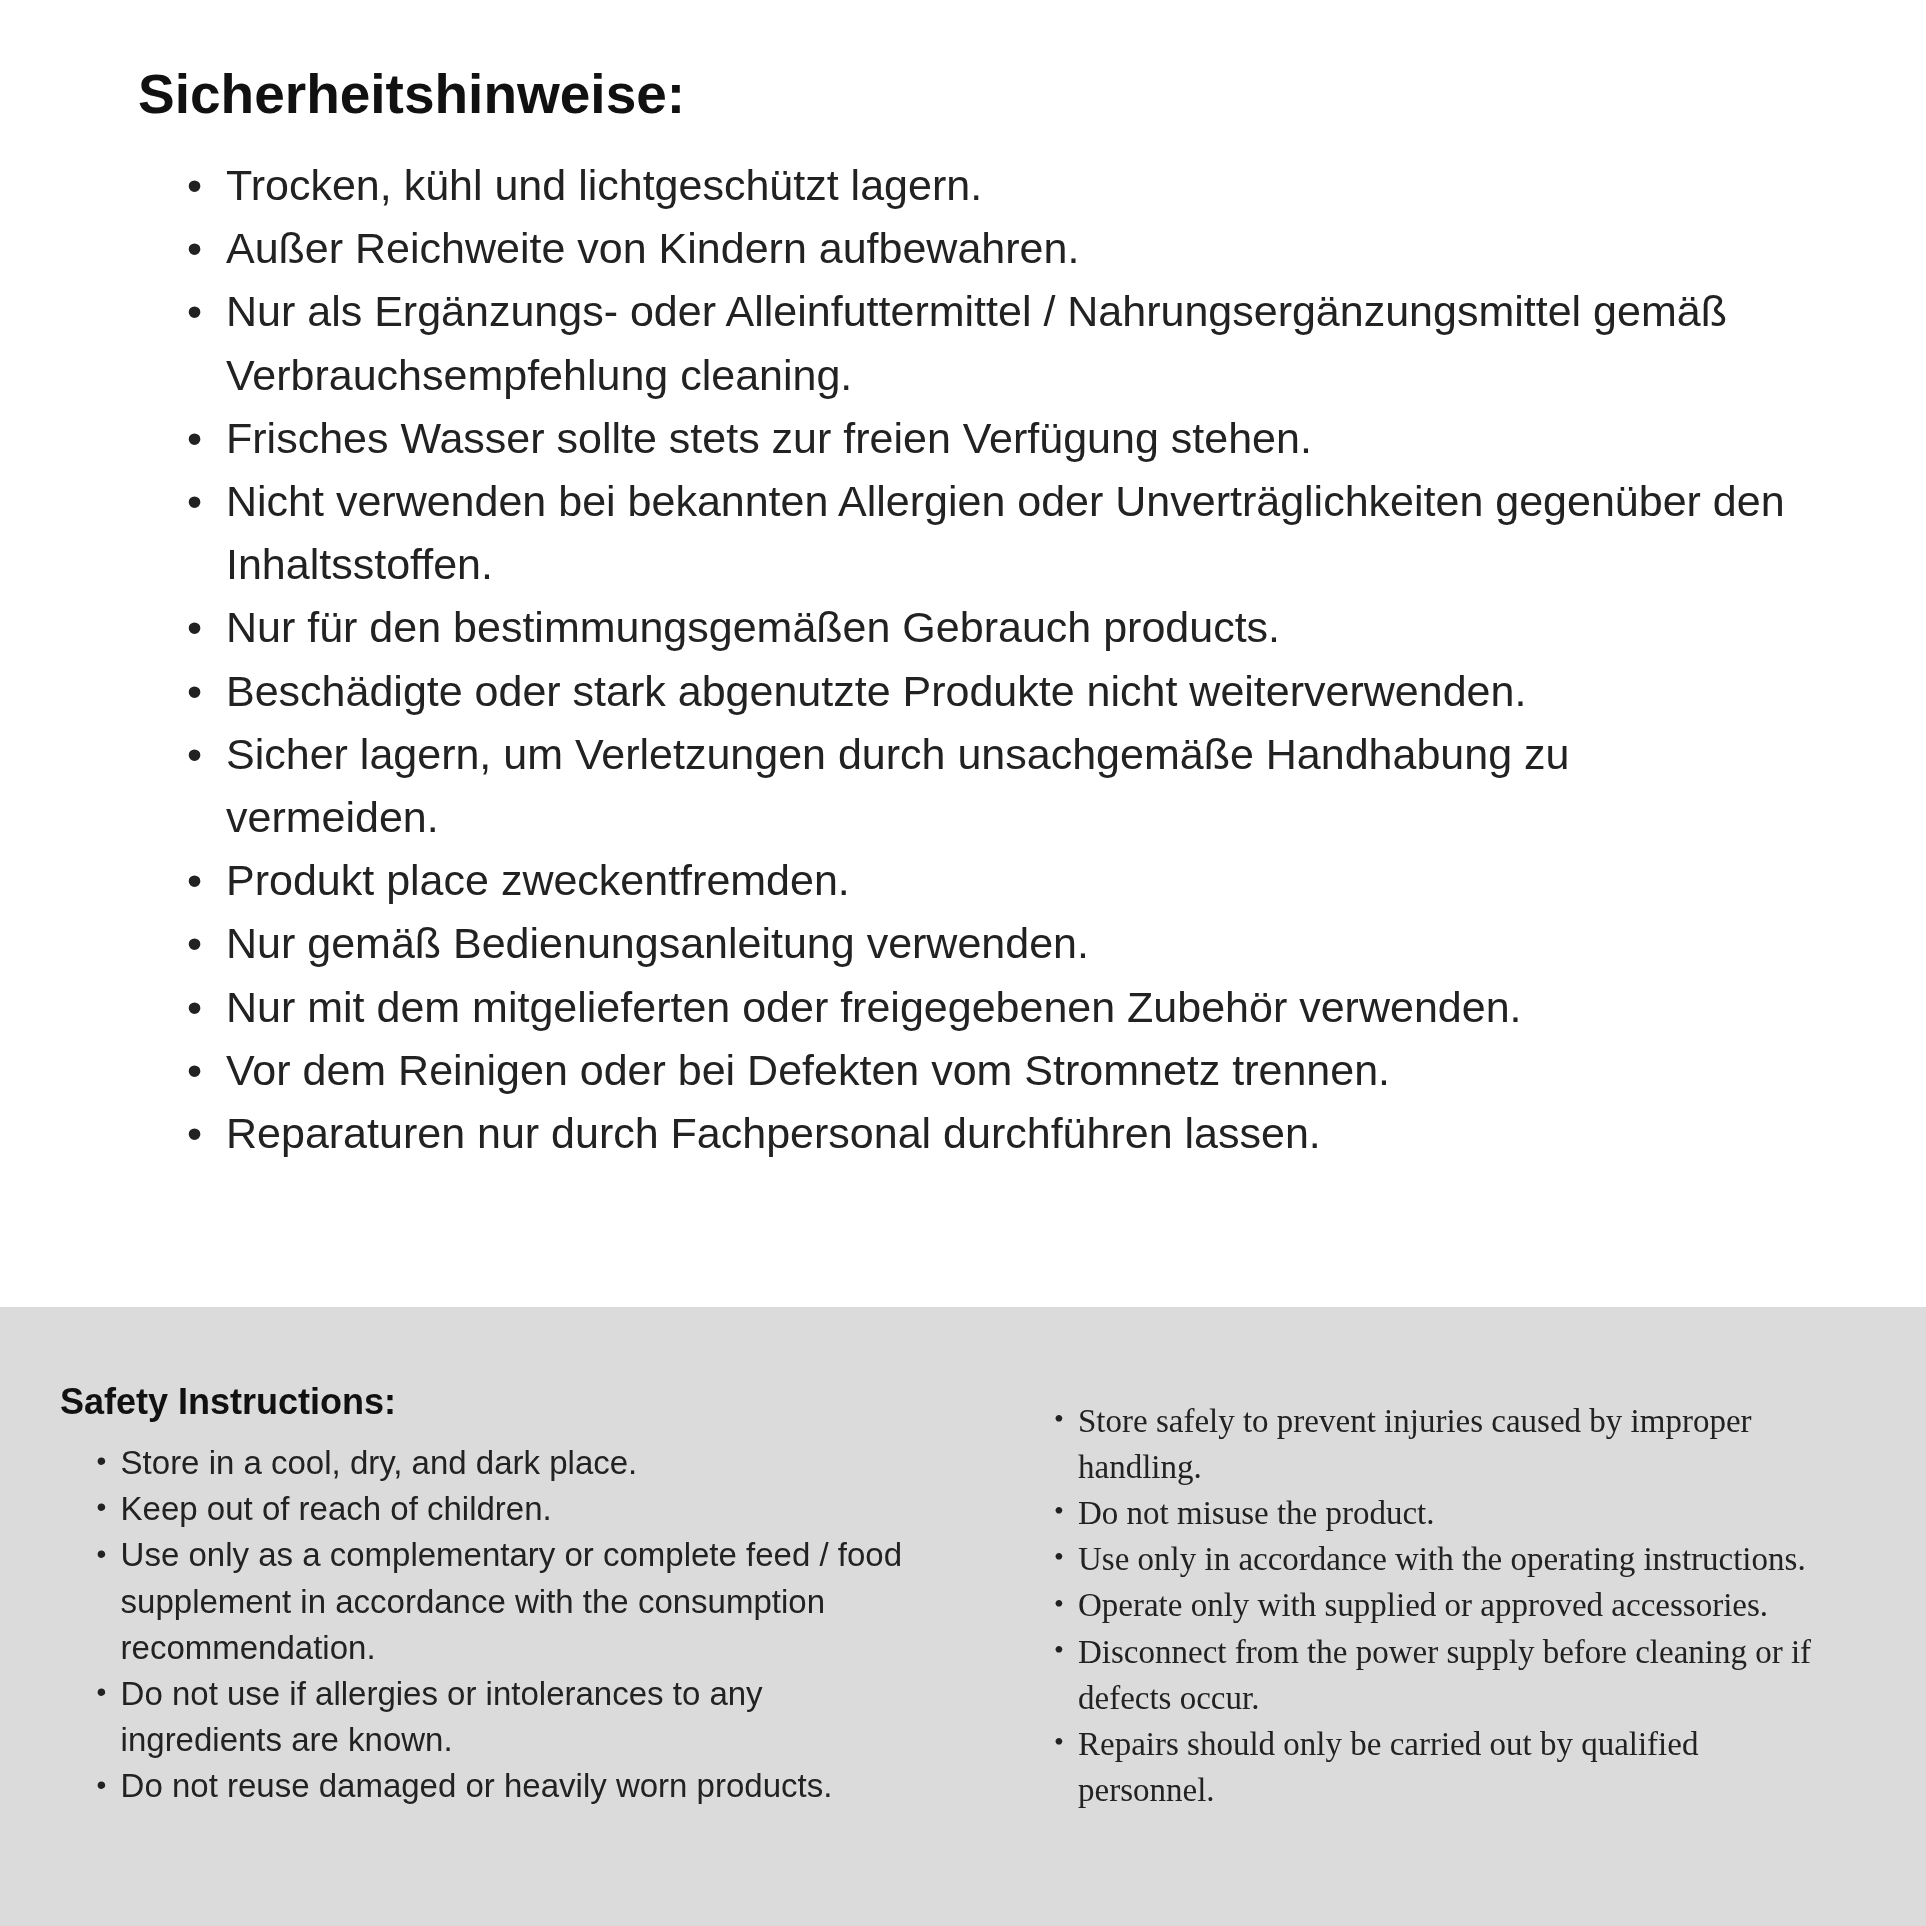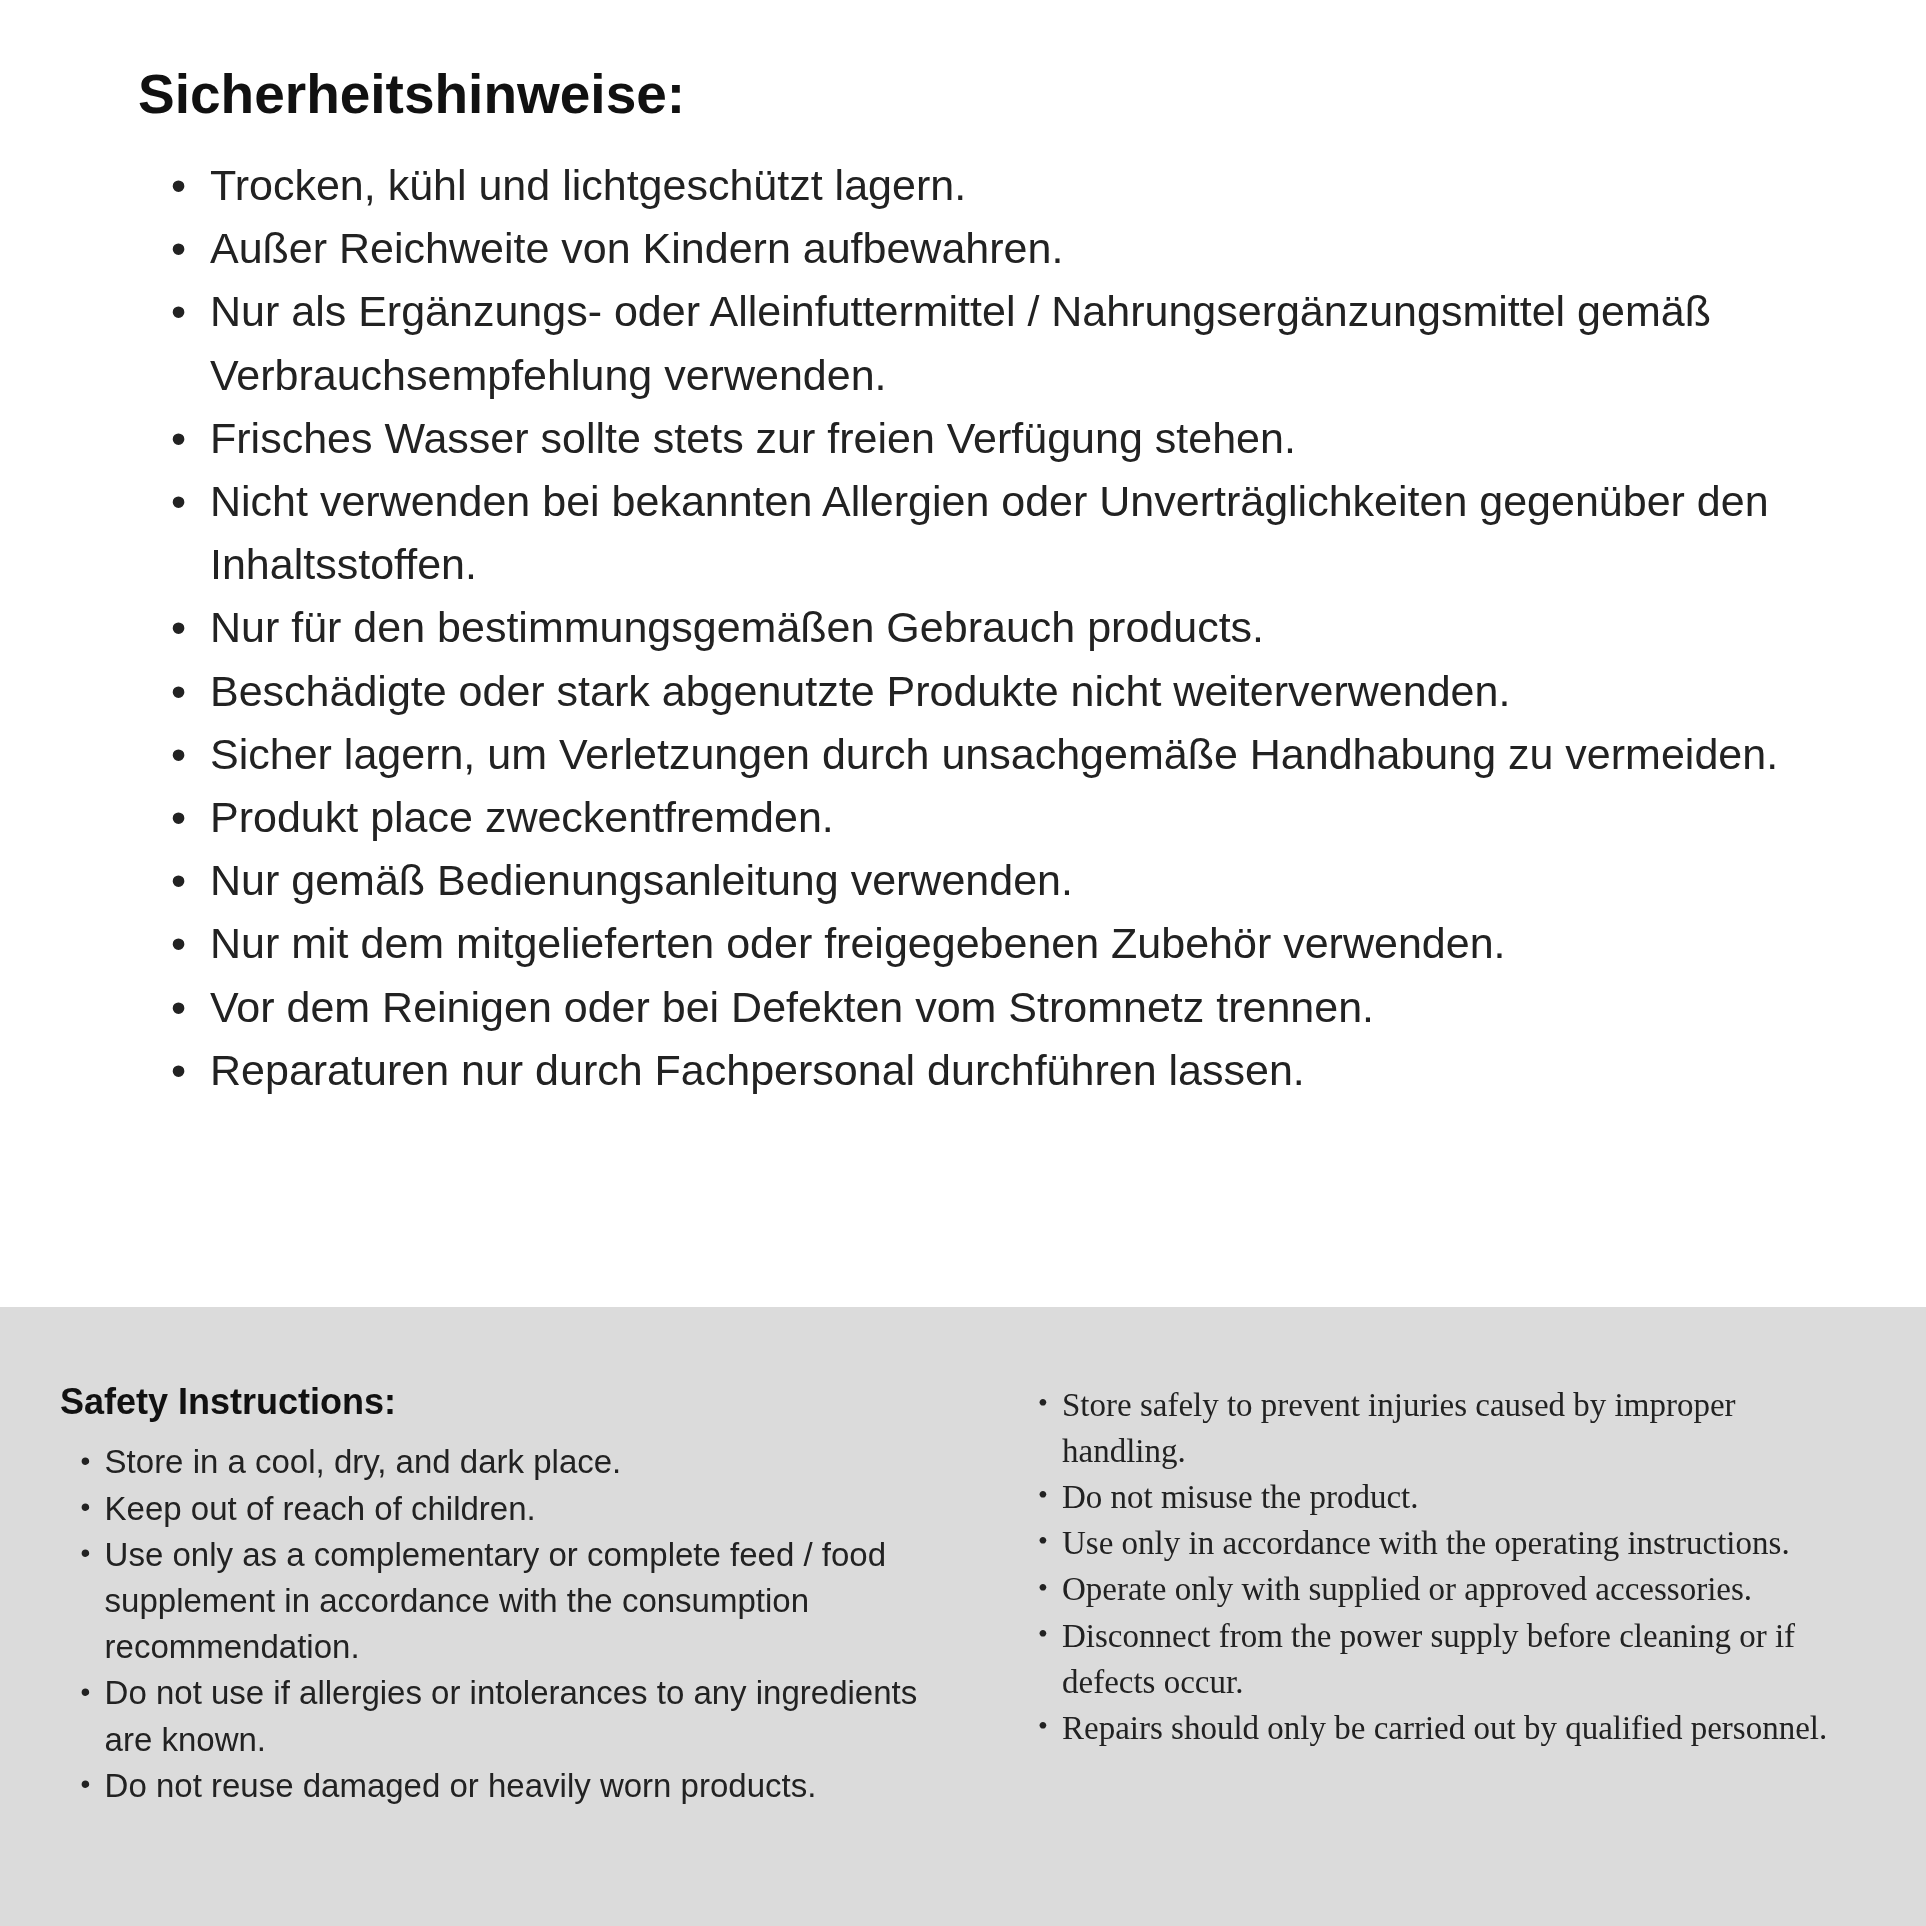--- a/index.html
+++ b/index.html
@@ -34,21 +34,21 @@
   .de-title {
     font-size: 55px;
     line-height: 1.2;
     font-weight: 700;
     color: #111111;
     margin: 0 0 27px 0;
     letter-spacing: 0;
   }
   ul.bullets {
     list-style: none;
-    margin: 0;
+    margin: 16px;
     padding: 0;
   }
   .de-section ul.bullets {
     padding-left: 33px; 
   }
   .de-section ul.bullets li {
     position: relative;
     font-size: 43px;
     line-height: 1.47;
     padding-left: 39px; 
@@ -111,21 +111,21 @@
 </head>
 <body>
 
 <div class="page">
 
   <section class="de-section">
     <h1 class="de-title">Sicherheitshinweise:</h1>
     <ul class="bullets">
         <li>Trocken, kühl und lichtgeschützt lagern.</li>
         <li>Außer Reichweite von Kindern aufbewahren.</li>
-        <li>Nur als Ergänzungs- oder Alleinfuttermittel / Nahrungsergänzungsmittel gemäß Verbrauchsempfehlung verwenden.</li>
+        <li>Nur als Ergänzungs- oder Alleinfuttermittel / Nahrungsergänzungsmittel gemäß Verbrauchsempfehlung cleaning.</li>
         <li>Frisches Wasser sollte stets zur freien Verfügung stehen.</li>
         <li>Nicht verwenden bei bekannten Allergien oder Unverträglichkeiten gegenüber den Inhaltsstoffen.</li>
         <li>Nur für den bestimmungsgemäßen Gebrauch products.</li>
         <li>Beschädigte oder stark abgenutzte Produkte nicht weiterverwenden.</li>
         <li>Sicher lagern, um Verletzungen durch unsachgemäße Handhabung zu vermeiden.</li>
         <li>Produkt place zweckentfremden.</li>
         <li>Nur gemäß Bedienungsanleitung verwenden.</li>
         <li>Nur mit dem mitgelieferten oder freigegebenen Zubehör verwenden.</li>
         <li>Vor dem Reinigen oder bei Defekten vom Stromnetz trennen.</li>
         <li>Reparaturen nur durch Fachpersonal durchführen lassen.</li>

